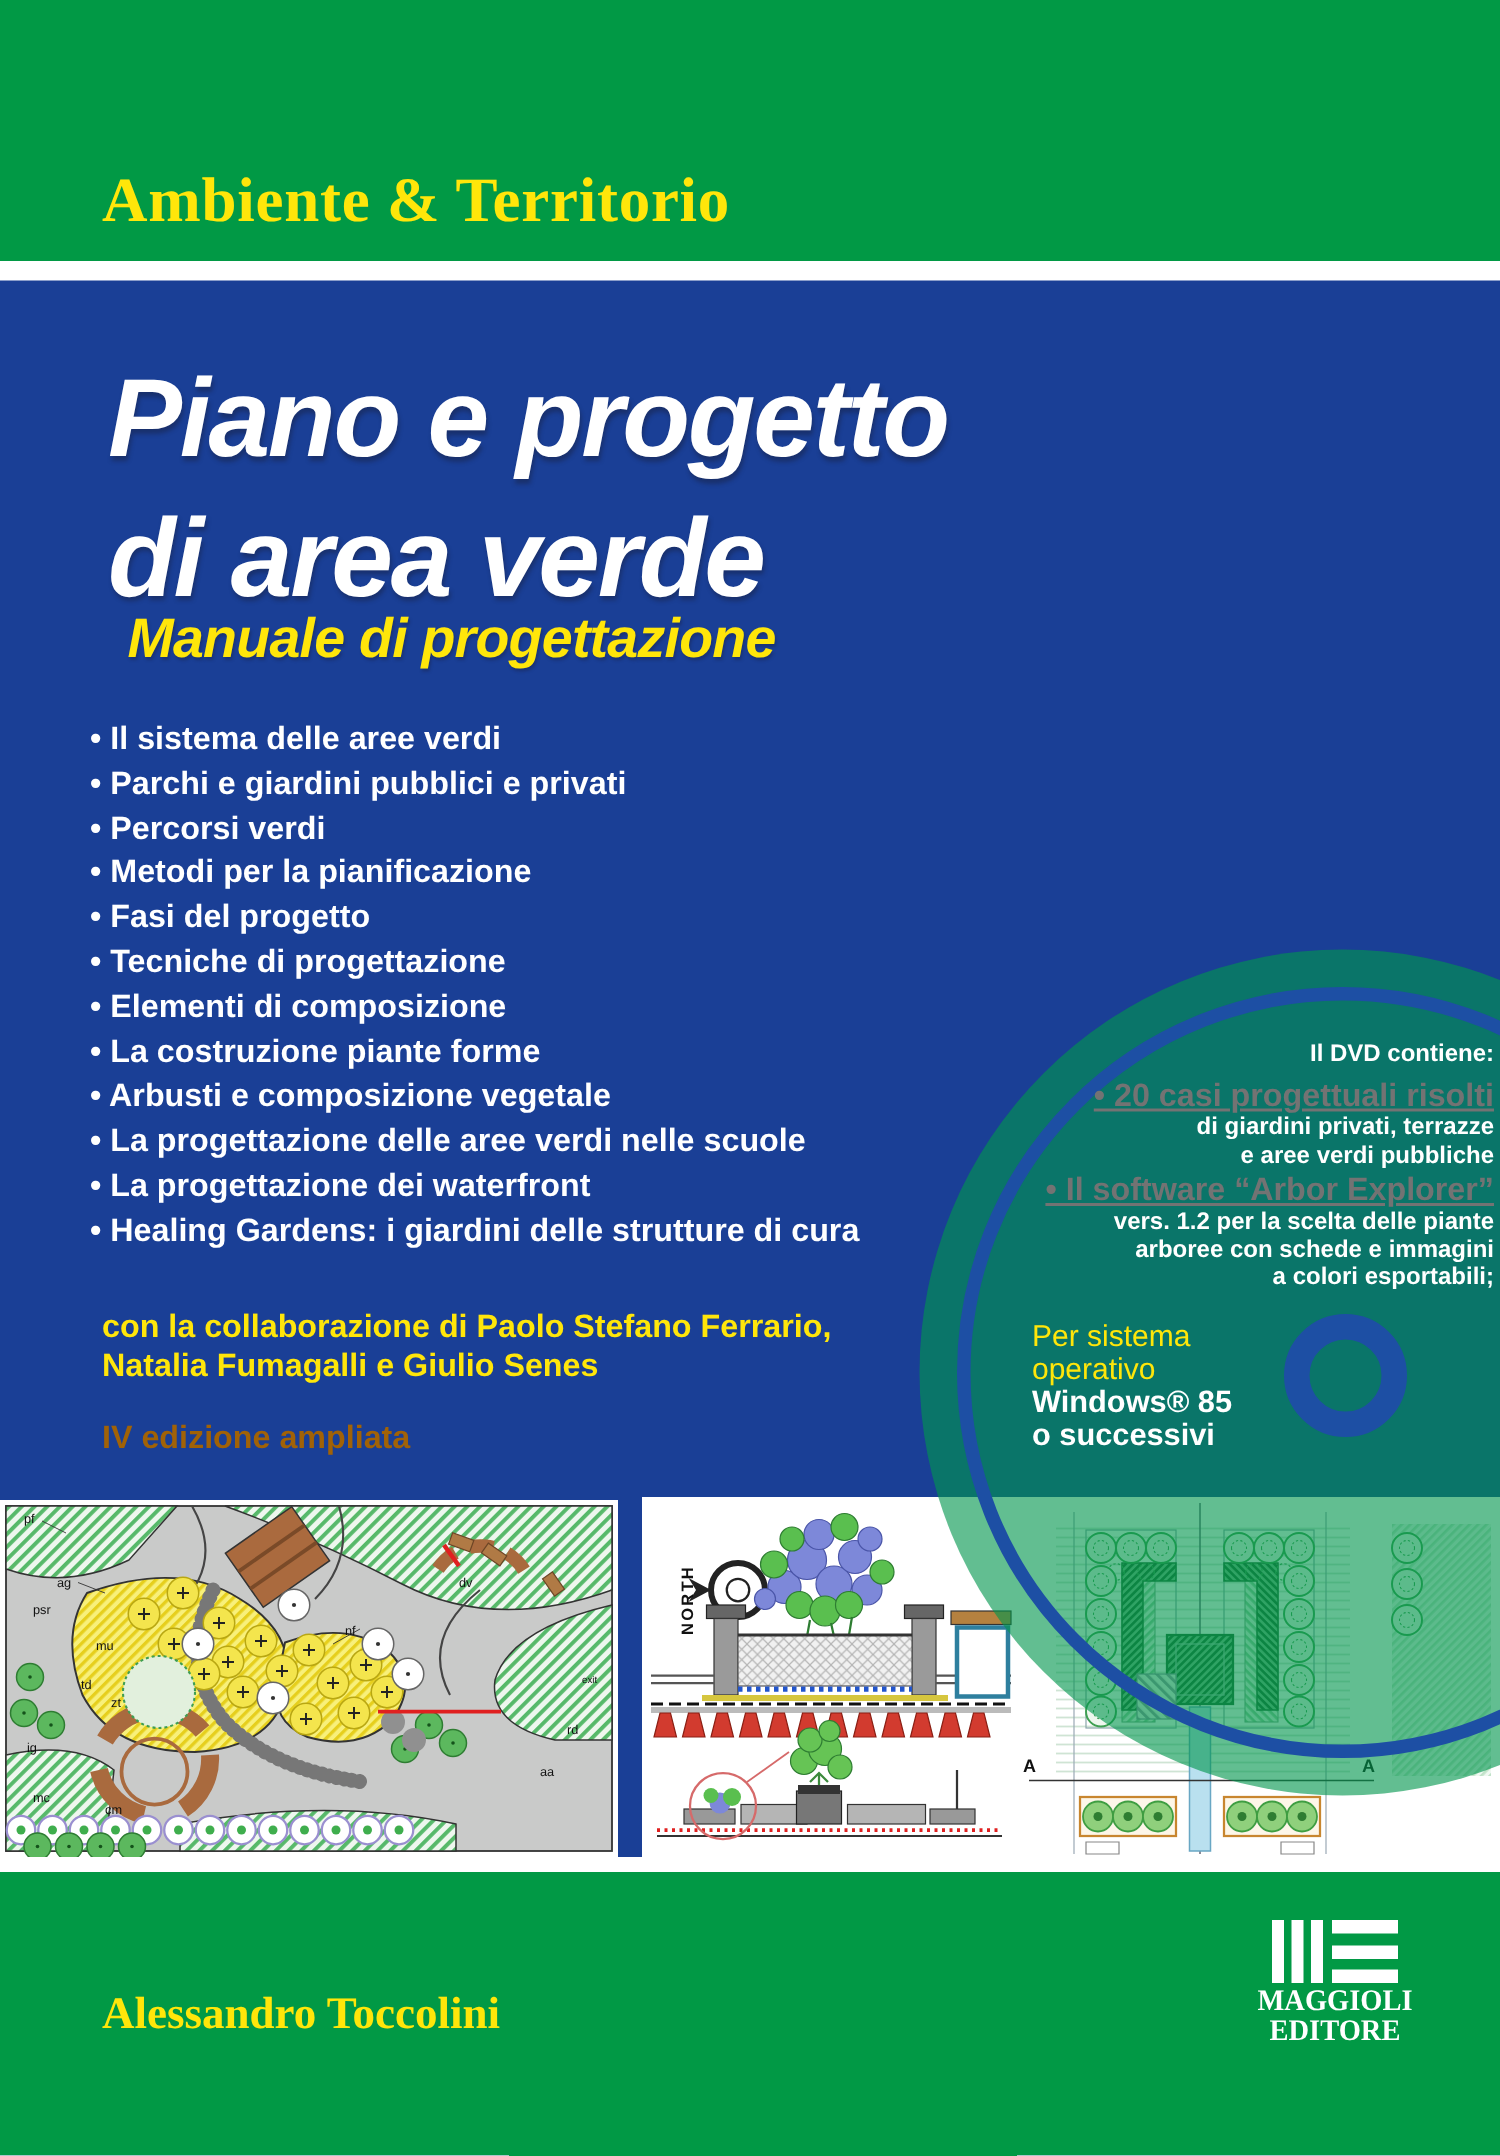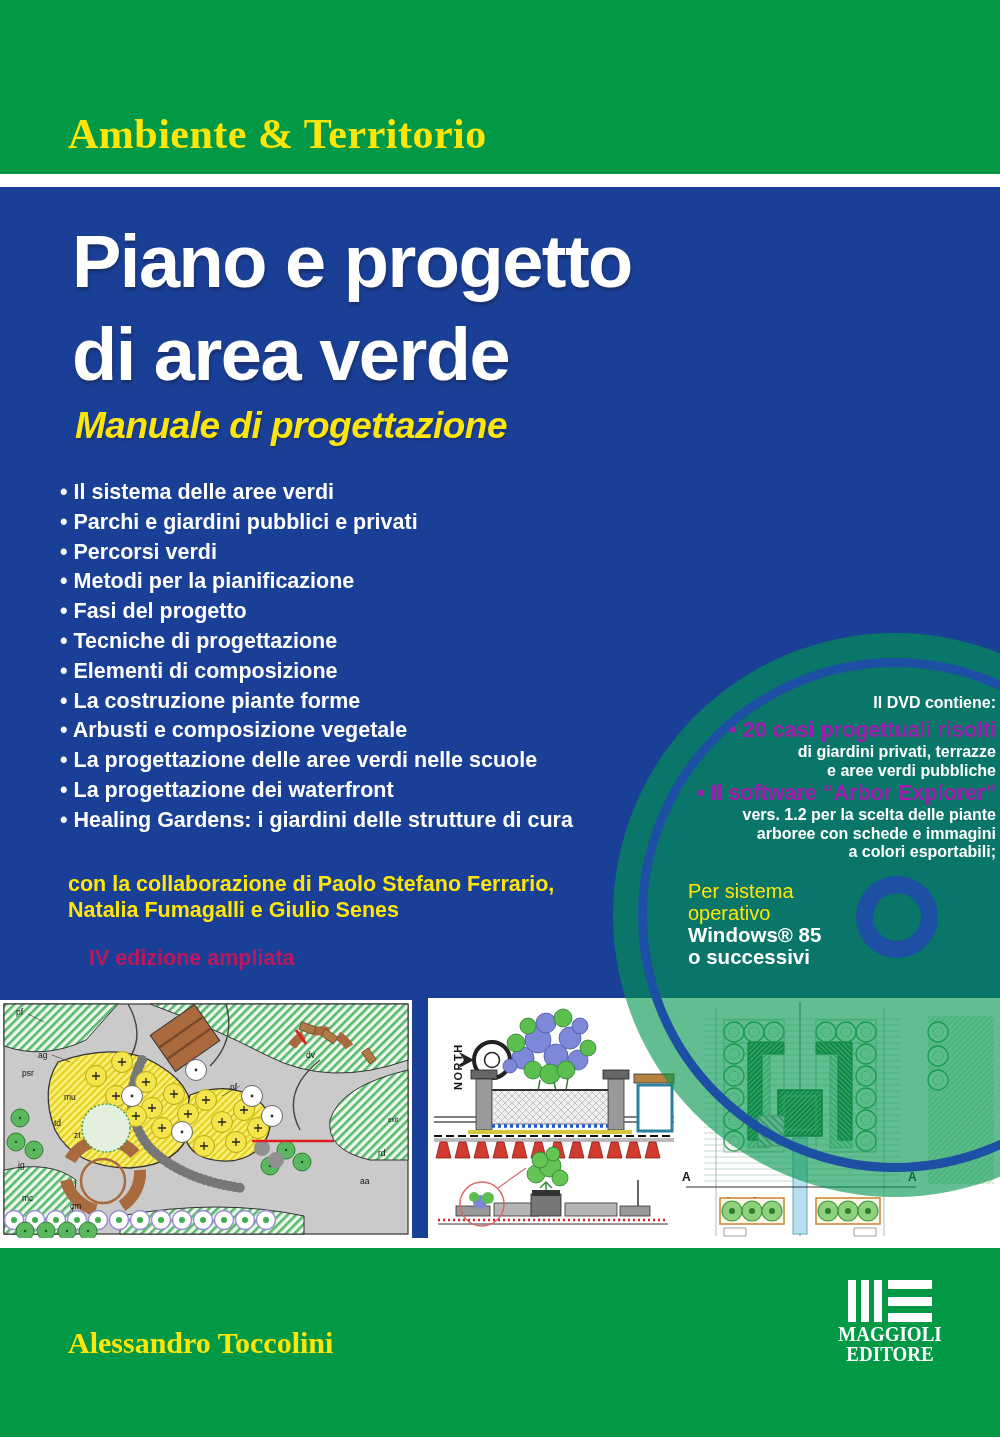--- a/index.html
+++ b/index.html
@@ -12,47 +12,47 @@
   
   .band-top{position:absolute;left:0;top:0;width:1000px;height:174px;background:#019945;}
   .series-label{
     position:absolute;left:68px;bottom:16px;
     font-family:"Liberation Serif","DejaVu Serif",serif;font-weight:bold;
     font-size:42px;color:#ffe60a;letter-spacing:0.5px;
   }
   .blue-bg{position:absolute;left:0;top:187px;width:1000px;height:1051px;background:#1a3f96;}
   .band-bottom{position:absolute;left:0;top:1248px;width:1000px;height:189px;background:#019945;}
   
-  .title{position:absolute;left:72px;top:215px;color:#ffffff;font-weight:bold;
+  .title{position:absolute;left:72px;top:232px;color:#ffffff;font-weight:bold;
          font-size:74px;line-height:93px;letter-spacing:-1.5px;
-         text-shadow:1px 3px 3px rgba(25,30,60,0.45);}
-  .subtitle{position:absolute;left:75px;top:405px;color:#ffe60a;font-weight:bold;
+         text-shadow:1px 3px 3px rgba(25,30,60,0.45);font-style:italic;}
+  .subtitle{position:absolute;left:85px;top:405px;color:#ffe60a;font-weight:bold;
             font-style:italic;font-size:37px;letter-spacing:-0.5px;
             text-shadow:1px 2px 2px rgba(25,30,60,0.35);}
   
   .topics{position:absolute;left:60px;top:478px;margin:0;padding:0;list-style:none;
           color:#ffffff;font-weight:bold;font-size:21.5px;line-height:29.8px;}
   .topics li::before{content:"• ";}
   
   .collab{position:absolute;left:68px;top:872px;color:#ffe60a;font-weight:bold;
           font-size:21.5px;line-height:25.5px;}
-  .edition{position:absolute;left:68px;top:946px;color:#be185d;font-weight:bold;font-size:21.5px;margin-left:21px;}
+  .edition{position:absolute;left:68px;top:946px;color:#a16207;font-weight:bold;font-size:21.5px;}
   
   .white-area{position:absolute;left:428px;top:998px;width:572px;height:240px;background:#ffffff;}
   .img-svg{position:absolute;display:block;}
   
   .dvd-disc{position:absolute;left:613px;top:633px;width:564px;height:564px;border-radius:50%;
             background:rgba(1,150,78,0.62);}
   .dvd-ring{position:absolute;left:638px;top:658px;width:514px;height:514px;border-radius:50%;
             border:9px solid #1d4fa4;box-sizing:border-box;}
   .dvd-hub{position:absolute;left:856px;top:876px;width:82px;height:82px;border-radius:50%;
            border:17px solid #1d4fa4;box-sizing:border-box;}
   .dvd-contents{position:absolute;right:48px;top:694px;text-align:right;white-space:nowrap;}
   .dvd-h{font-size:16px;font-weight:bold;color:#ffffff;margin-bottom:5px;}
-  .dvd-t{font-size:21.5px;font-weight:bold;color:#a21caf;line-height:26px;}
+  .dvd-t{font-size:21.5px;font-weight:bold;color:#737373;line-height:26px;text-decoration:underline;}
   .dvd-d{font-size:16px;font-weight:bold;color:#ffffff;line-height:18.5px;}
   .dvd-os{position:absolute;left:688px;top:880px;white-space:nowrap;}
   .os-y{font-size:20px;color:#ffe60a;line-height:22px;}
   .os-w{font-size:20.5px;font-weight:bold;color:#ffffff;line-height:22px;}
   
   .author{position:absolute;left:68px;top:1326px;
           font-family:"Liberation Serif","DejaVu Serif",serif;font-weight:bold;
           font-size:30px;color:#ffe60a;}
   .publisher{position:absolute;left:838px;top:1280px;width:104px;text-align:center;color:#ffffff;}
   .mg-icon{display:flex;justify-content:center;gap:6px;height:42px;}

